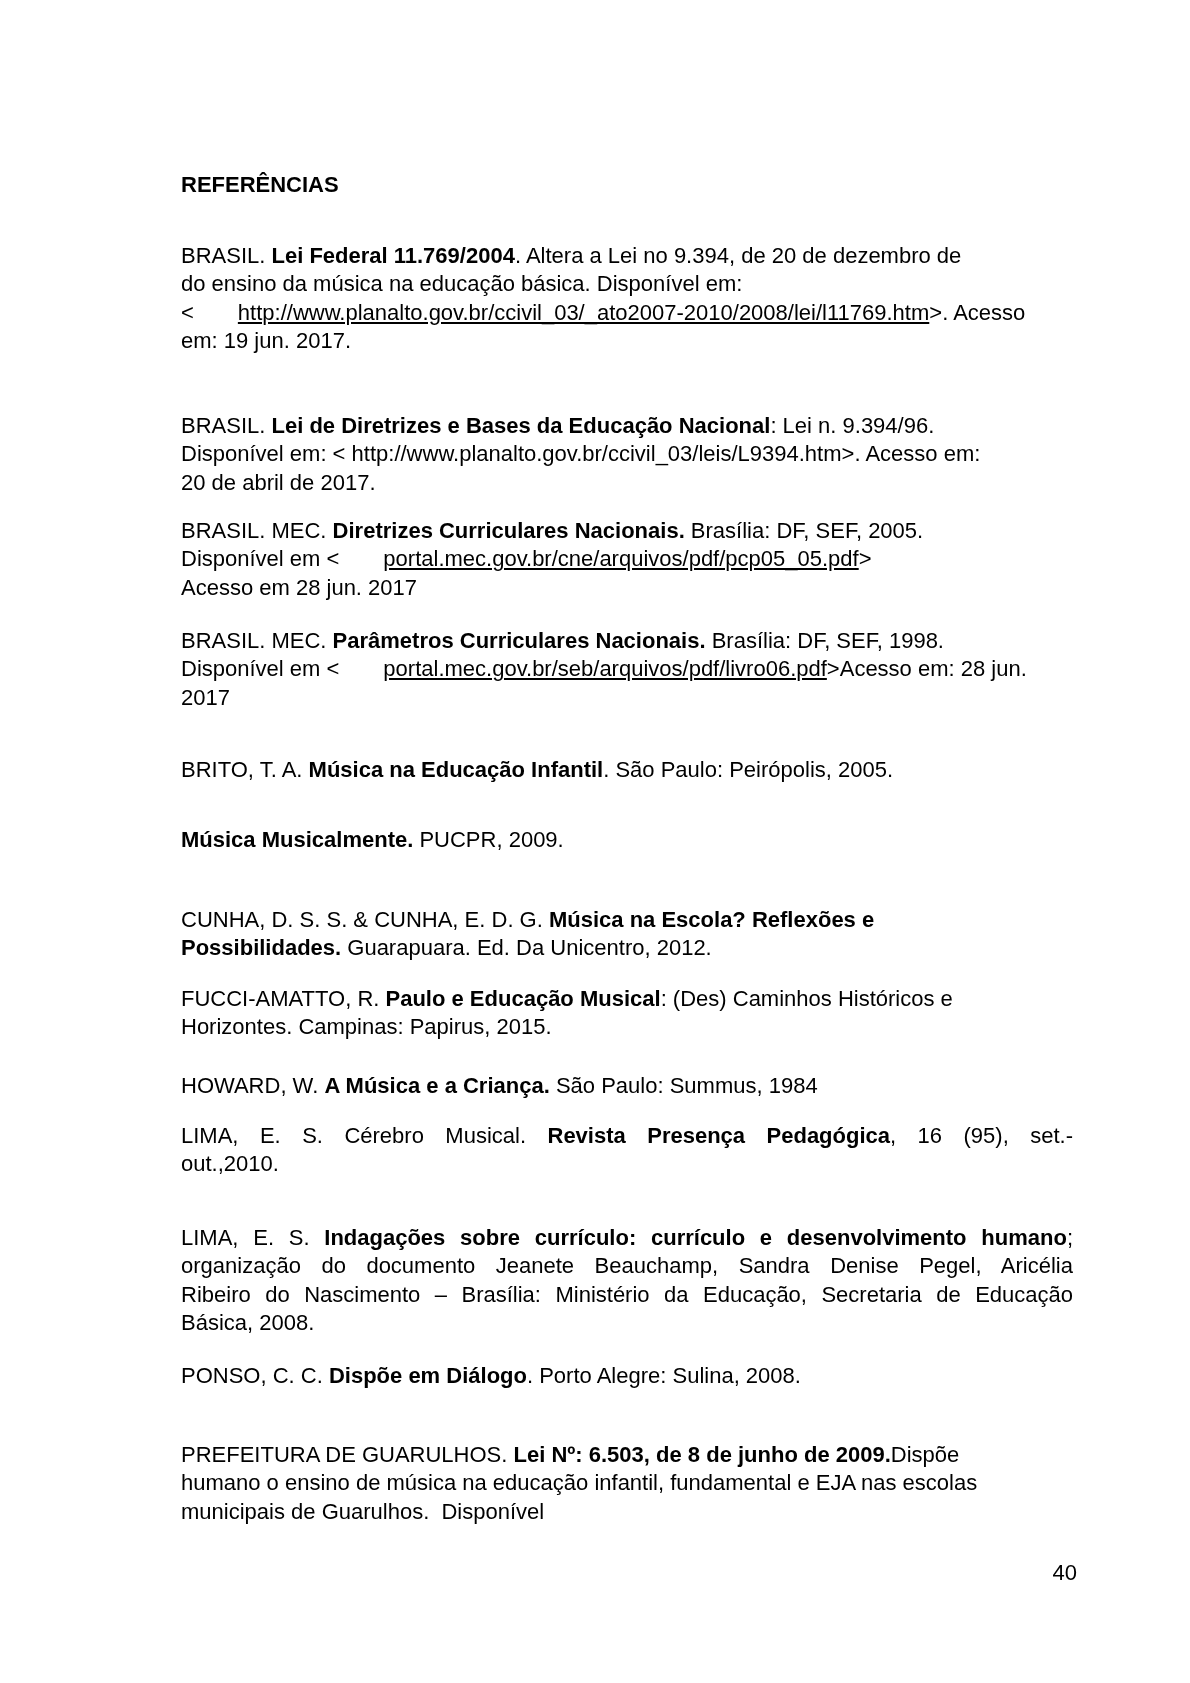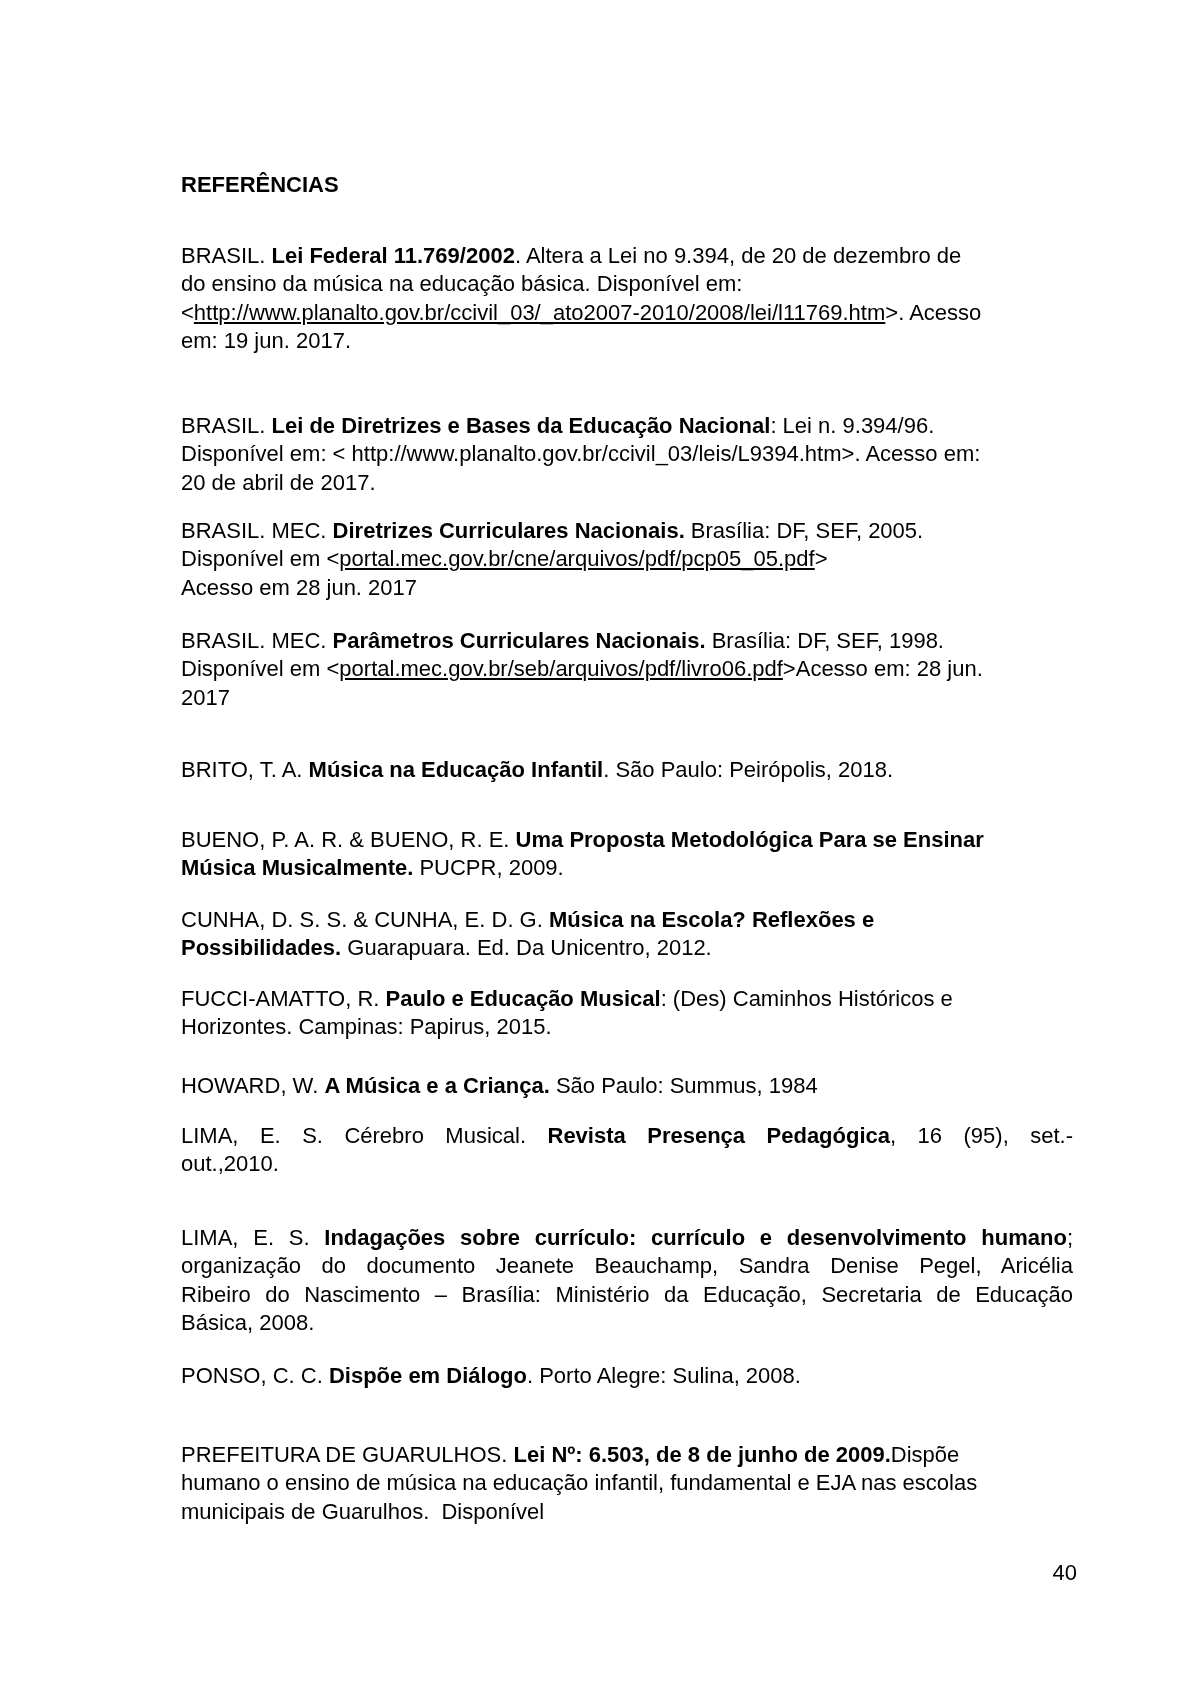--- a/index.html
+++ b/index.html
@@ -8,34 +8,34 @@
     background:#ffffff;color:#000000;
     font-family:"Liberation Sans","DejaVu Sans",sans-serif;
   }
   .block{
     position:absolute;left:181px;width:892px;
     font-size:22px;line-height:28.4px;
   }
   .line{white-space:pre;}
   .line.just{white-space:normal;text-align:justify;text-align-last:justify;}
   .b{font-weight:bold;}
-  .u{text-decoration:underline;}
+  .u{text-decoration:underline;margin-left:44px;}
   .title{font-weight:bold;}
   .pagenum{
     position:absolute;right:113px;top:1559px;
     font-size:22px;line-height:28.4px;margin-left:8px;
   }
 </style>
 </head>
 <body>
 
 <div class="block title" style="top:171px">REFERÊNCIAS</div>
 
 <div class="block" style="top:242px">
-  <div class="line"><span>BRASIL. </span><span class="b">Lei Federal 11.769/2002</span><span>. Altera a Lei no 9.394, de 20 de dezembro de</span></div>
+  <div class="line"><span>BRASIL. </span><span class="b">Lei Federal 11.769/2004</span><span>. Altera a Lei no 9.394, de 20 de dezembro de</span></div>
   <div class="line"><span>do ensino da música na educação básica. Disponível em:</span></div>
   <div class="line"><span>&lt;</span><span class="u">http://www.planalto.gov.br/ccivil_03/_ato2007-2010/2008/lei/l11769.htm</span><span>&gt;. Acesso</span></div>
   <div class="line"><span>em: 19 jun. 2017.</span></div>
 </div>
 
 <div class="block" style="top:412px">
   <div class="line"><span>BRASIL. </span><span class="b">Lei de Diretrizes e Bases da Educação Nacional</span><span>: Lei n. 9.394/96.</span></div>
   <div class="line"><span>Disponível em: &lt; http://www.planalto.gov.br/ccivil_03/leis/L9394.htm&gt;. Acesso em:</span></div>
   <div class="line"><span>20 de abril de 2017.</span></div>
 </div>
@@ -46,25 +46,24 @@
   <div class="line"><span>Acesso em 28 jun. 2017</span></div>
 </div>
 
 <div class="block" style="top:627px">
   <div class="line"><span>BRASIL. MEC. </span><span class="b">Parâmetros Curriculares Nacionais.</span><span> Brasília: DF, SEF, 1998.</span></div>
   <div class="line"><span>Disponível em &lt;</span><span class="u">portal.mec.gov.br/seb/arquivos/pdf/livro06.pdf</span><span>&gt;Acesso em: 28 jun.</span></div>
   <div class="line"><span>2017</span></div>
 </div>
 
 <div class="block" style="top:756px">
-  <div class="line"><span>BRITO, T. A. </span><span class="b">Música na Educação Infantil</span><span>. São Paulo: Peirópolis, 2018.</span></div>
+  <div class="line"><span>BRITO, T. A. </span><span class="b">Música na Educação Infantil</span><span>. São Paulo: Peirópolis, 2005.</span></div>
 </div>
 
 <div class="block" style="top:826px">
-  <div class="line"><span>BUENO, P. A. R. &amp; BUENO, R. E. </span><span class="b">Uma Proposta Metodológica Para se Ensinar</span></div>
   <div class="line"><span class="b">Música Musicalmente.</span><span> PUCPR, 2009.</span></div>
 </div>
 
 <div class="block" style="top:906px">
   <div class="line"><span>CUNHA, D. S. S. &amp; CUNHA, E. D. G. </span><span class="b">Música na Escola? Reflexões e</span></div>
   <div class="line"><span class="b">Possibilidades.</span><span> Guarapuara. Ed. Da Unicentro, 2012.</span></div>
 </div>
 
 <div class="block" style="top:985px">
   <div class="line"><span>FUCCI-AMATTO, R. </span><span class="b">Paulo e Educação Musical</span><span>: (Des) Caminhos Históricos e</span></div>

